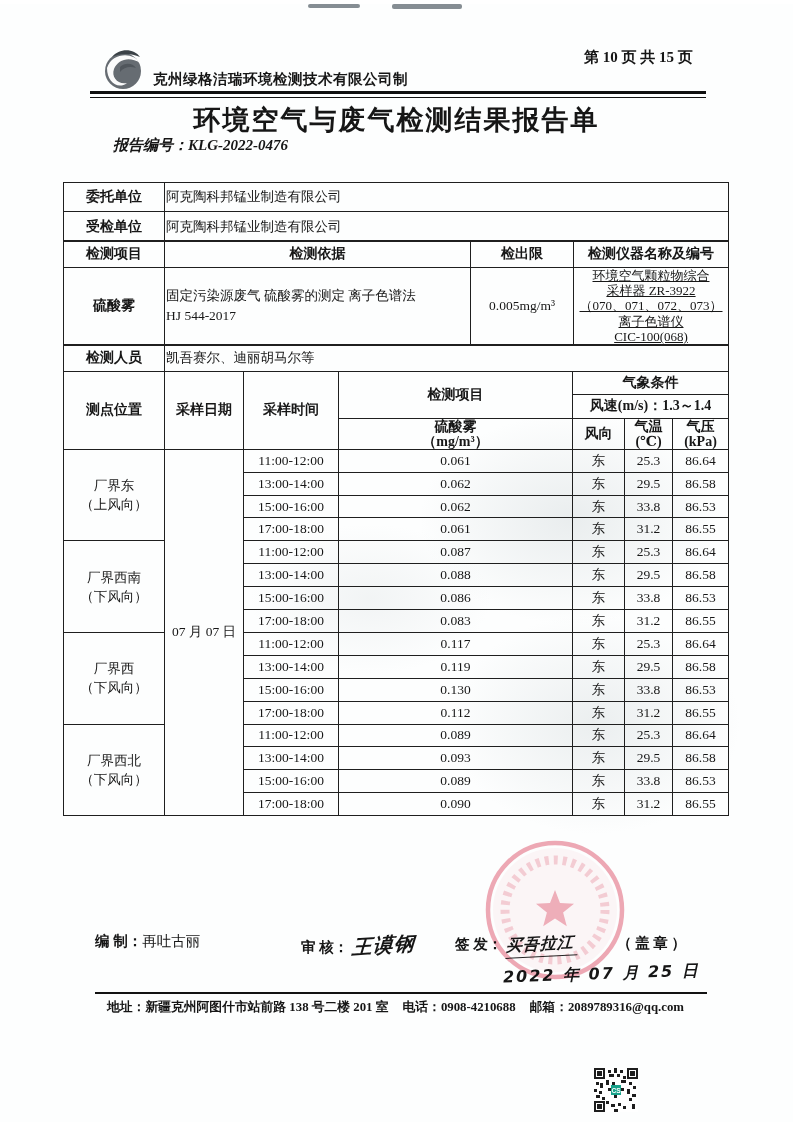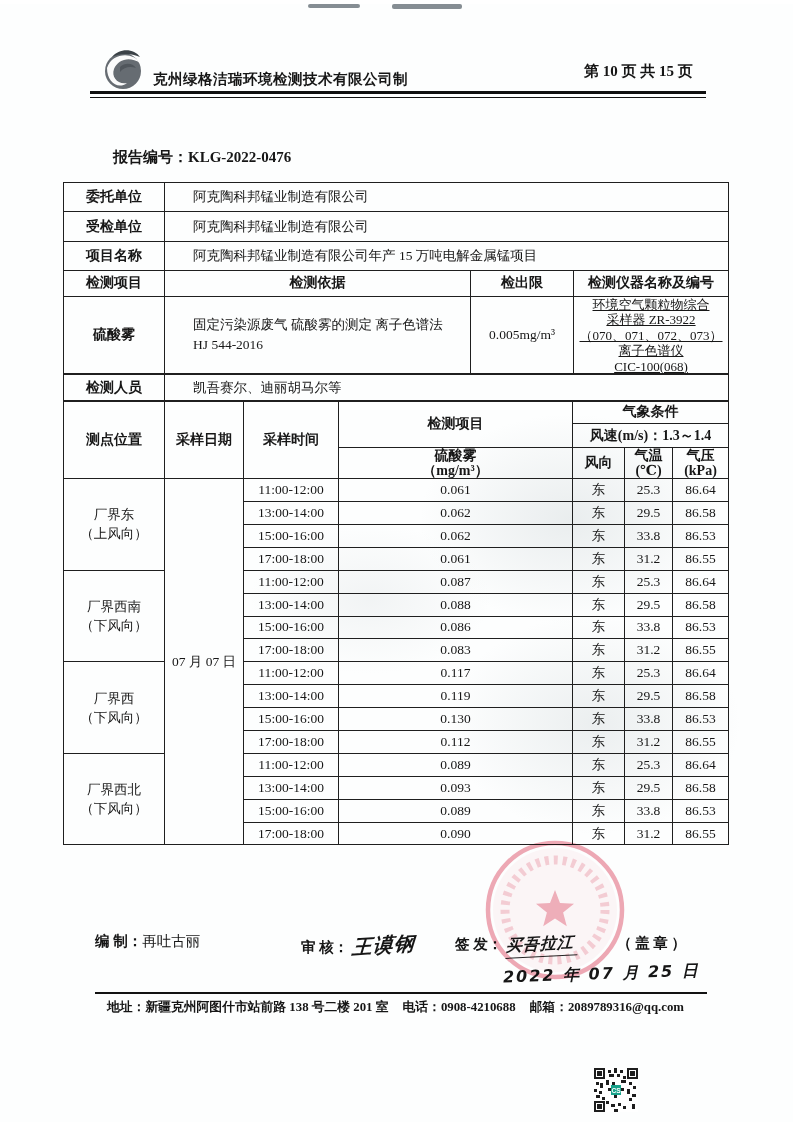--- a/index.html
+++ b/index.html
@@ -11,35 +11,35 @@
   
   .smudge { position:absolute; top:0; height:4px; background:#46525a; opacity:.65; border-radius:2px; filter:blur(.6px); }
   .shade { position:absolute; pointer-events:none; }
   .shade1 { left:420px; top:410px; width:300px; height:210px; background:radial-gradient(closest-side, rgba(188,198,201,.30), rgba(188,198,201,0)); }
   .shade2 { left:450px; top:610px; width:290px; height:220px; background:radial-gradient(closest-side, rgba(188,198,201,.28), rgba(188,198,201,0)); }
   .shade3 { left:250px; top:520px; width:240px; height:150px; background:radial-gradient(closest-side, rgba(195,203,206,.20), rgba(195,203,206,0)); }
 
   
   .logo { position:absolute; left:98px; top:40px; width:52px; height:52px; }
   .imprint { position:absolute; left:153px; top:66px; font-weight:700; font-size:14.5px; letter-spacing:.5px; }
-  .pageno { position:absolute; left:584px; top:58px; font-weight:700; font-size:15px; }
+  .pageno { position:absolute; left:584px; top:44px; font-weight:700; font-size:15px; }
   .hrule { position:absolute; left:90px; top:87px; width:616px; height:3px;
            border-top:3.5px solid #101010; border-bottom:1.3px solid #101010; }
   .title { position:absolute; left:0; top:98px; width:100%; text-align:center;
            font-size:27px; font-weight:700; letter-spacing:2px; }
-  .report-no { position:absolute; left:113px; top:144px; font-weight:700; font-size:15px; }
+  .report-no { position:absolute; left:113px; top:132px; font-weight:700; font-size:15px;font-style:italic; }
 
   
   .doc { position:absolute; left:63px; top:178px; width:665px; }
   table { border-collapse:collapse; table-layout:fixed; width:665px; }
   table + table { margin-top:-1.6px; }
   td { border:1.6px solid #1f1f1f; text-align:center; vertical-align:middle;
        padding:0 2px; font-size:13.5px; color:#171717; overflow:hidden; }
   .lbl { font-weight:700; font-size:14px; }
-  .vleft { text-align:left; padding-left:28px; }
+  .vleft { text-align:left; padding-left:1px; }
   .rowA td { height:28.4px; }
   .rowCat td { height:26.4px; }
   .rowMH td { height:25.4px; }
   .rowM td { height:74px; }
   .rowP td { height:26.4px; }
   .basis { line-height:20px; }
   .inst { font-size:13px; line-height:15.4px;text-decoration:underline; }
   .hdr1 td { height:22px; }
   .hdr2 td { height:23px; }
   .hdr3 td { height:29px; }
@@ -86,41 +86,38 @@
 
   <svg class="logo" viewBox="0 0 52 52">
     <circle cx="25" cy="27" r="18" fill="#666c72"></circle>
     <path d="M9 24 C 14 8, 36 8, 42 19 C 32 12, 20 15, 16 25 C 13 33, 20 41, 29 39 C 20 46, 9 38, 9 24 Z" fill="#fbfbfb"></path>
     <path d="M14 13 C 21 4, 36 4, 42 13 C 33 9, 22 9, 14 13 Z" fill="#3b4247"></path>
     <path d="M22 23 C 27 18, 35 19, 38 24 C 32 22, 26 23, 22 28 Z" fill="#50565c"></path>
   </svg>
   <div class="imprint">克州绿格洁瑞环境检测技术有限公司制</div>
   <div class="pageno">第 10 页 共 15 页</div>
   <div class="hrule"></div>
+  <div class="title">环境空气与废气检测结果报告单</div>
   <div class="report-no">报告编号：KLG-2022-0476</div>
 
   <div class="doc">
 
     <table>
       <colgroup>
           <col style="width:101px">
           <col style="width:564px">
         </colgroup>
       <tbody>
           <tr class="rowA">
         <td class="lbl">委托单位</td>
         <td class="vleft">阿克陶科邦锰业制造有限公司</td>
       </tr>
       <tr class="rowA">
         <td class="lbl">受检单位</td>
         <td class="vleft">阿克陶科邦锰业制造有限公司</td>
-      </tr>
-      <tr class="rowA">
-        <td class="lbl">项目名称</td>
-        <td class="vleft">阿克陶科邦锰业制造有限公司年产 15 万吨电解金属锰项目</td>
       </tr>
     </tbody>
       </table>
 
     <table>
       <colgroup>
           <col style="width:101px">
           <col style="width:306px">
           <col style="width:103px">
           <col style="width:155px">
@@ -129,21 +126,21 @@
       <tr class="rowMH">
         <td class="lbl">检测项目</td>
         <td class="lbl">检测依据</td>
         <td class="lbl">检出限</td>
         <td class="lbl">检测仪器名称及编号</td>
       </tr>
       <tr class="rowM">
         <td class="lbl">硫酸雾</td>
         <td class="vleft basis">
           <div>固定污染源废气 硫酸雾的测定 离子色谱法</div>
-          <div>HJ 544-2016</div>
+          <div>HJ 544-2017</div>
         </td>
         <td>0.005mg/m³</td>
         <td class="inst">
           <div>环境空气颗粒物综合</div>
           <div>采样器 ZR-3922</div>
           <div>（070、071、072、073）</div>
           <div>离子色谱仪</div>
           <div>CIC-100(068)</div>
         </td>
       </tr>

